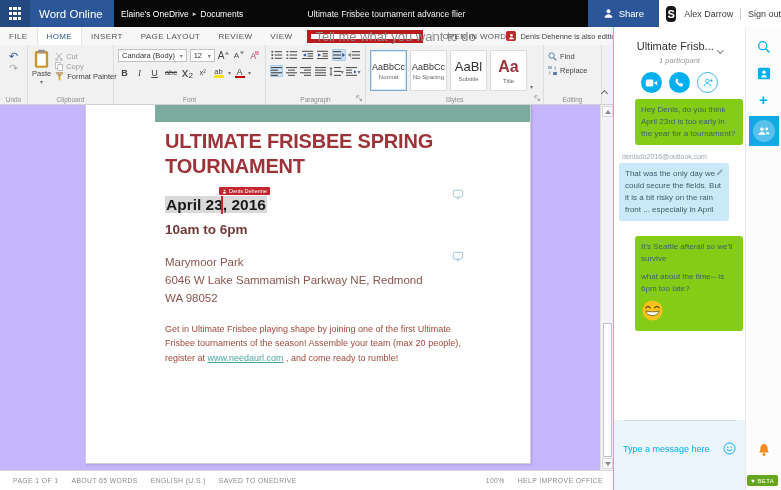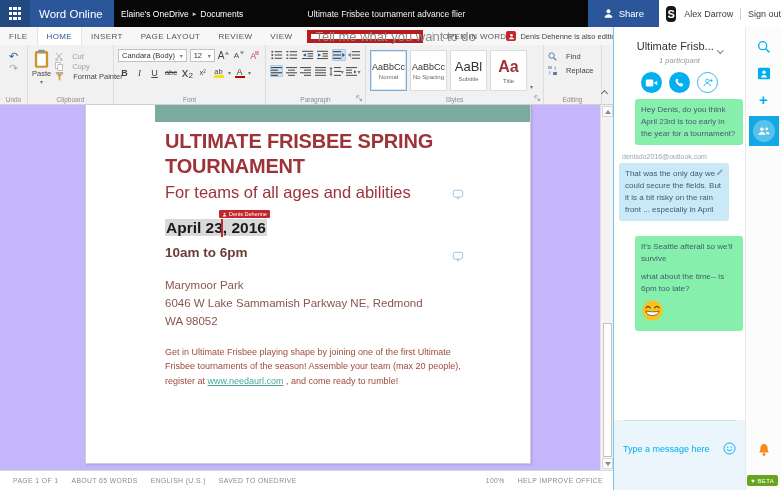--- a/index.html
+++ b/index.html
@@ -47,21 +47,21 @@
   .mini.on{background:#cfe3f6;border:1px solid #a9cbea}
   .grpcol{display:flex;flex-direction:column;align-items:center}
   .combo{background:#fff;border:1px solid #c2c2c2;height:13px;display:flex;align-items:center;justify-content:space-between;
          padding:0 3px;font-size:7.5px;color:#333;cursor:pointer;white-space:nowrap}
   .stylecard{width:37px;height:41px;background:#fff;border:1px solid #dcdcdc;display:flex;flex-direction:column;align-items:center;
              justify-content:center;cursor:pointer;margin-right:3px}
   .stylecard.sel{border-color:#7eadd6;box-shadow:inset 0 0 0 1px #d5e6f6}
   .sname{font-size:6px;color:#666;margin-top:2px;white-space:nowrap}
   .undoglyph{font-size:11px;line-height:11px;color:#2b579a;cursor:pointer}
   .undoglyph.dis{color:#a9a9a9}
-  .cliprow{display:flex;align-items:center;gap:9px;font-size:7.5px;color:#9d9d9d;margin:1px 0;cursor:pointer;white-space:nowrap}
+  .cliprow{display:flex;align-items:center;gap:3px;font-size:7.5px;color:#9d9d9d;margin:1px 0;cursor:pointer;white-space:nowrap}
   .cliprow.en{color:#444}
   .fbtn{font-size:9px;color:#444;width:13px;height:13px;display:flex;align-items:center;justify-content:center;cursor:pointer}
   .bar-under{display:inline-block;width:10px;height:2.5px;margin-top:-1px}
   .chevup{display:inline-block;width:5px;height:5px;border-left:1.4px solid #666;border-top:1.4px solid #666;transform:rotate(45deg)}
 
   
   .docarea{position:absolute;left:0;top:105px;width:613px;height:365px;background:#c4b5fd;overflow:hidden}
   .page{position:absolute;left:85px;top:-1px;width:446px;height:360px;background:#fff;border:1px solid #cfcfcf;box-shadow:1px 1px 2px rgba(0,0,0,.12)}
   .band{position:absolute;left:69px;top:0;right:0;height:17px;background:#7caa9e}
   .pcontent{position:absolute;left:79px;top:24px;right:28px;cursor:text}
@@ -88,21 +88,21 @@
   .chead{padding-top:9px;text-align:center}
   .ctitle{font-size:11px;color:#333;display:inline-flex;align-items:flex-end;gap:4px;cursor:pointer;white-space:nowrap}
   .chevdn{display:inline-block;width:4.5px;height:4.5px;border-right:1.3px solid #777;border-bottom:1.3px solid #777;transform:rotate(45deg);margin-top:-3px}
   .cpart{font-size:7.5px;font-style:italic;color:#9a9a9a;margin-top:2px}
   .cactions{display:flex;justify-content:center;gap:7px;margin-top:7px}
   .cbtn{width:21px;height:21px;border-radius:50%;background:#00aff0;display:flex;align-items:center;justify-content:center;cursor:pointer}
   .cbtn.outl{background:#fff;border:1px solid #35b6ea}
   .cmsgs{padding:6px 5px 0 5px;overflow:hidden}
   .bubble{border-radius:3px;padding:5px 6px;font-size:8px;line-height:1.5;color:#42606e;position:relative}
   .bubble.remote{background:#c9e9f8;width:110px}
-  .bubble.self{background:#86efac;margin-left:16px;width:108px}
+  .bubble.self{background:#84cc16;margin-left:16px;width:108px}
   .bline + .bline{margin-top:6px}
   .first{margin-top:-12px}
   .m1{margin-bottom:17px}.m2{margin-bottom:8px}.m3{margin-bottom:15px}
   .email{font-size:7px;color:#9aa7ad;margin:0 0 3px 3px;white-space:nowrap}
   .pencil{position:absolute;top:5px;right:5px}
   .emoji{margin-top:4px}
   .cbottom{position:absolute;left:0;right:0;bottom:0;height:70px;background:#eaf6fc}
   .cdiv{border-top:1px solid #d7dee2;margin:0 9px}
   .cinput{display:flex;align-items:center;justify-content:space-between;padding:0 9px;margin-top:21px;cursor:text}
   .typeph{font-size:9px;color:#00aff0;white-space:nowrap}
@@ -501,21 +501,20 @@
       <svg class="cmt" style="top:146px" width="12" height="12" viewBox="0 0 14 14">
           <rect x="1.5" y="1.5" width="11" height="8" rx="2.2" fill="none" stroke="#9fc0da" stroke-width="1.1"></rect>
           <path d="M5.5 9.5l1.6 3 1.6-3z" fill="#9fc0da"></path>
         </svg>
 
       <div class="pcontent">
         <div class="ftitle">
           <div>ULTIMATE FRISBEE SPRING</div>
           <div>TOURNAMENT</div>
         </div>
-        <div class="fsub">For teams of all ages and abilities</div>
 
         <div class="daterow">
           <div class="flag">
             <svg width="5" height="5" viewBox="0 0 16 16">
                 <g fill="#fff">
                   <circle cx="8" cy="5" r="3"></circle>
                   <path d="M2.5 14c.3-2.8 2.8-4.4 5.5-4.4s5.2 1.6 5.5 4.4z"></path>
                 </g>
               </svg>
             <span>Denis Dehenne</span>

